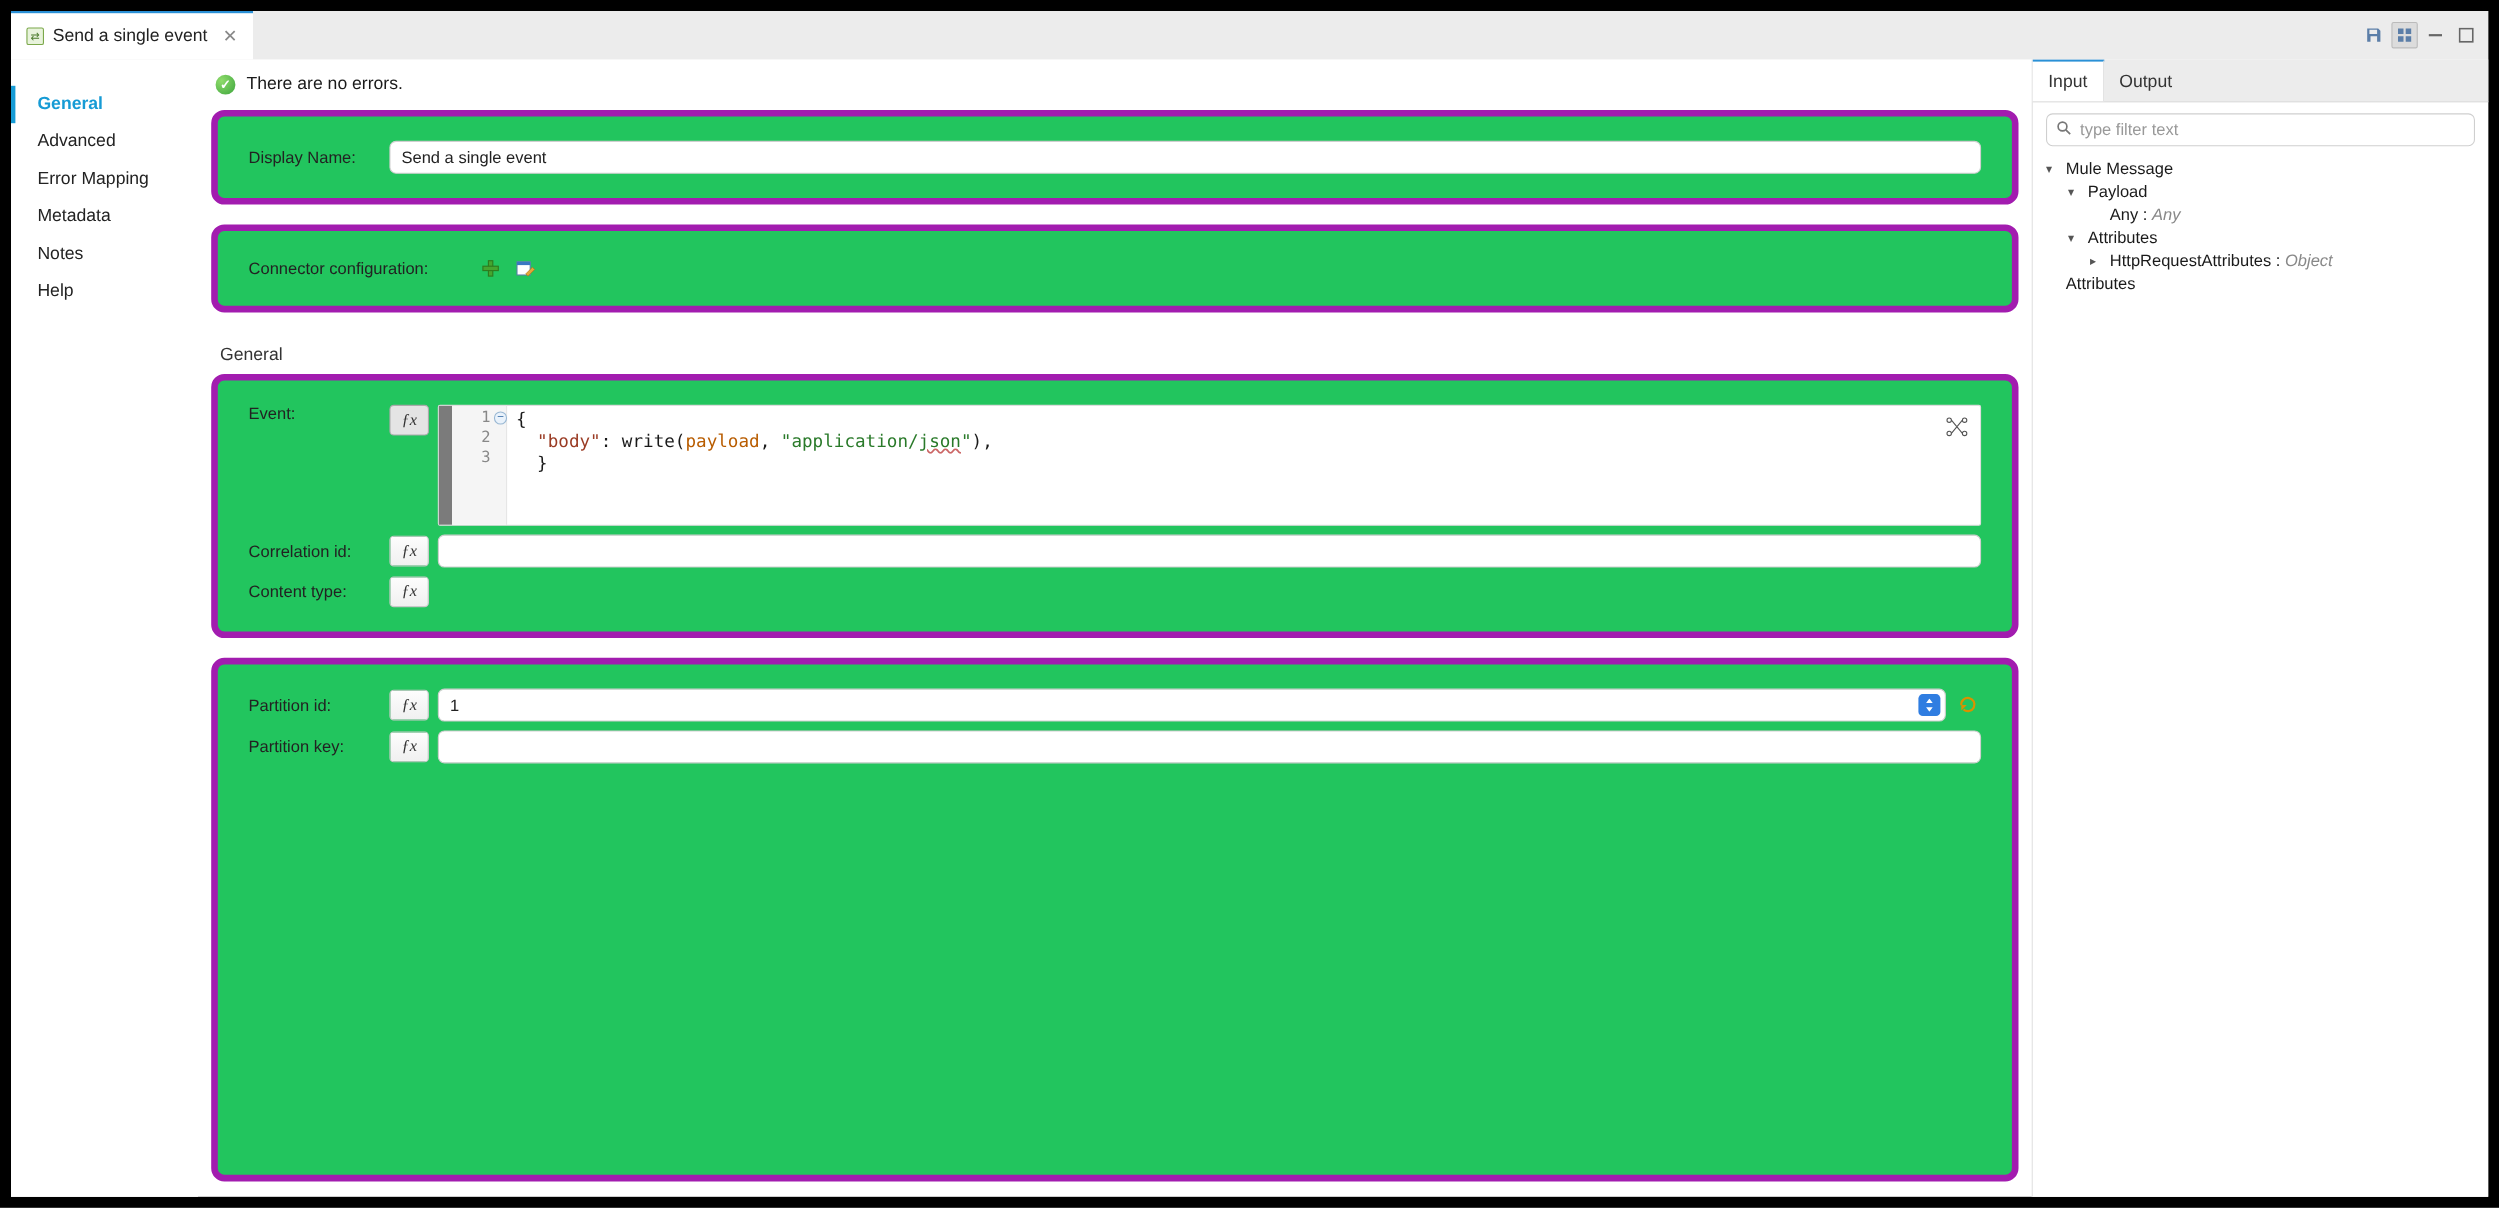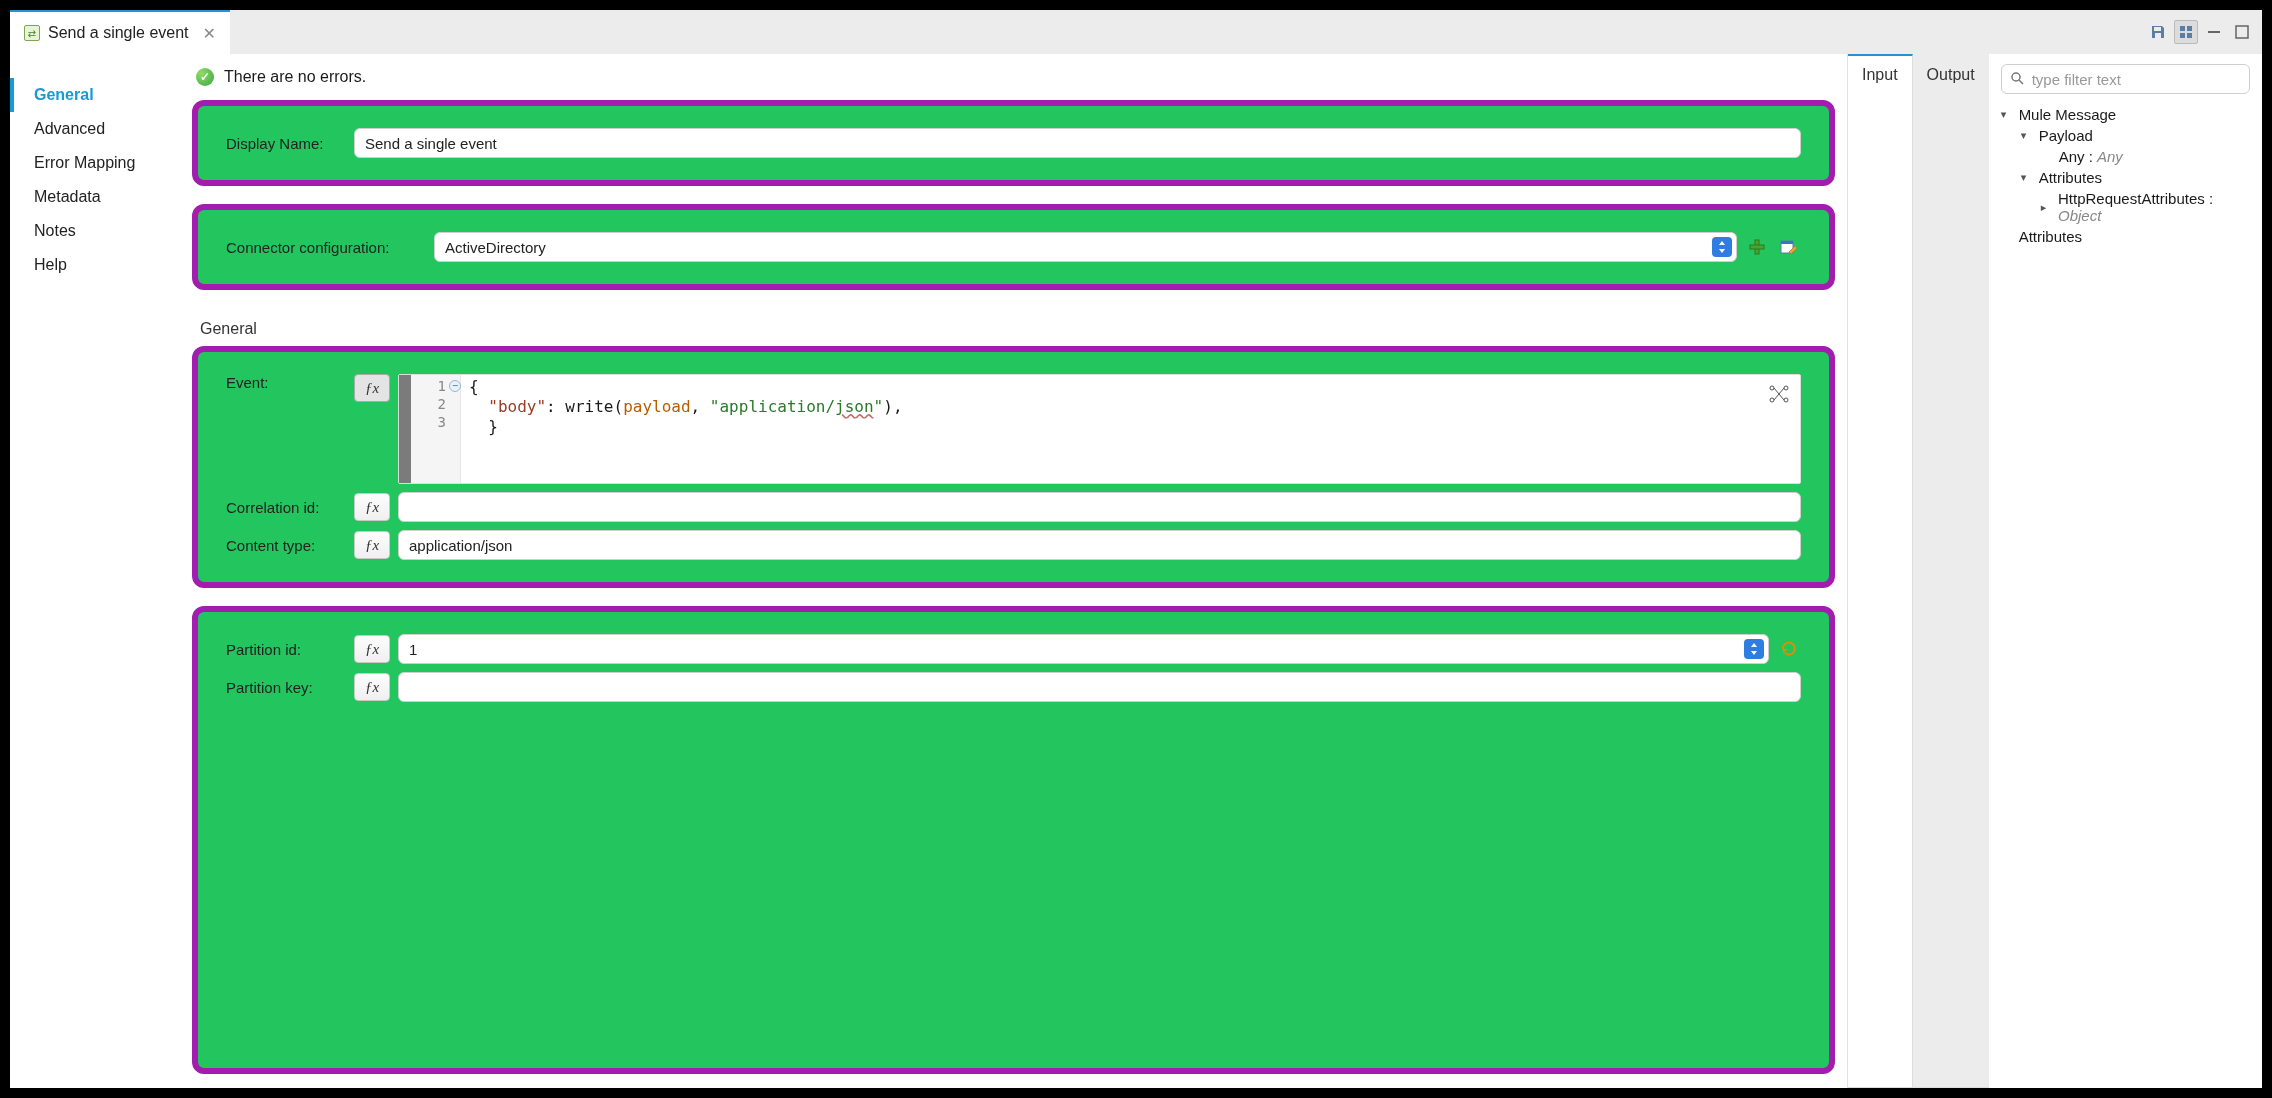--- a/index.html
+++ b/index.html
@@ -207,21 +207,21 @@
     position:absolute; right:10px; top:8px;
     width:22px; height:22px; color:#555;
   }
   .refresh-icon { color:#d99100; }
 
   
   .inspector {
     width: 415px;
     border-left: 1px solid #e2e2e2;
     display: flex;
-    flex-direction: row;
+    flex-direction: column;
     background:#fff;
   }
   .insp-tabs {
     display:flex; gap:0; border-bottom: 1px solid #ddd;
     background: #ececec;
   }
   .insp-tab {
     padding: 10px 14px 8px 14px;
     font-size:16px;
     cursor:pointer;
@@ -309,28 +309,20 @@
       <div class="group">
         <div class="row">
           <span class="label" style="width:120px">Display Name:</span>
           <input class="text" value="Send a single event" style="">
         </div>
       </div>
 
       <div class="group">
         <div class="row">
           <span class="label" style="width:200px">Connector configuration:</span>
-          <div class="select">
-            <span>ActiveDirectory</span>
-            <span class="chev">
-              <svg width="10" height="12" viewBox="0 0 10 12">
-                  <path fill="#fff" d="M5 0l3 4H2zM5 12l3-4H2z"></path>
-                </svg>
-            </span>
-          </div>
           <span class="icon-btn">
             <span class="plus">
               <svg width="18" height="18" viewBox="0 0 18 18">
                   <rect x="7" y="2" width="4" height="14" fill="#46a52f" stroke="#2e7a1e"></rect>
                   <rect x="2" y="7" width="14" height="4" fill="#46a52f" stroke="#2e7a1e"></rect>
                 </svg>
             </span>
           </span>
           <span class="icon-btn">
             <svg width="18" height="18" viewBox="0 0 18 18">
@@ -370,21 +362,20 @@
         </div>
 
         <div class="row">
           <span class="label" style="width:120px">Correlation id:</span>
           <span class="fx-btn">ƒx</span>
           <input class="text" value="" style="">
         </div>
         <div class="row">
           <span class="label" style="width:120px">Content type:</span>
           <span class="fx-btn">ƒx</span>
-          <input class="text" value="application/json" style="">
         </div>
       </div>
 
       <div class="group" style="flex:1;">
         <div class="row">
           <span class="label" style="width:120px">Partition id:</span>
           <span class="fx-btn">ƒx</span>
           <div class="select">
             <span>1</span>
             <span class="chev">

